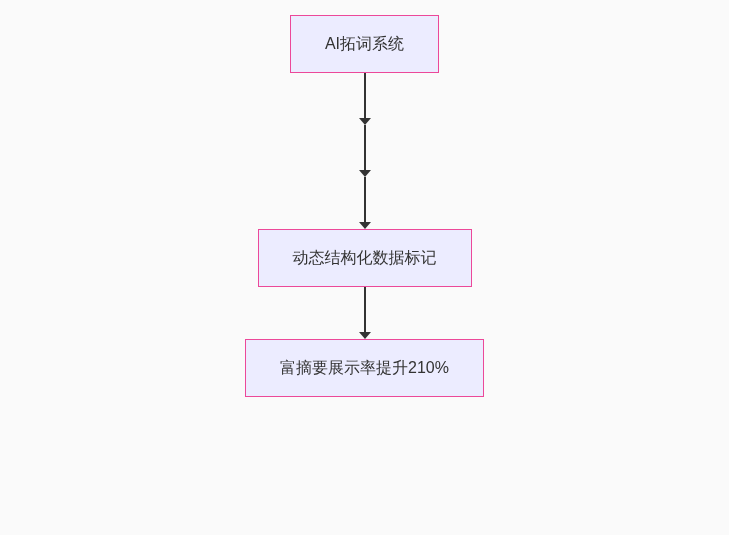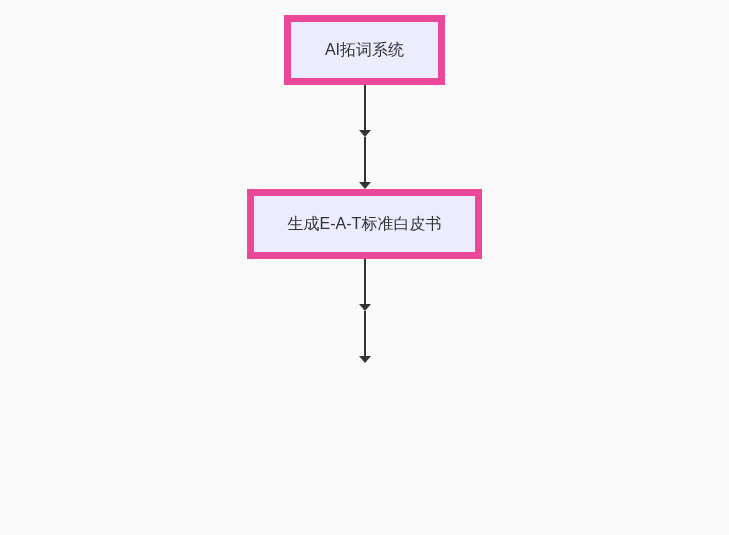--- a/index.html
+++ b/index.html
@@ -17,21 +17,21 @@
     width: 729px;
     height: 535px;
     display: flex;
     flex-direction: column;
     align-items: center;
     padding-top: 15px;
     box-sizing: border-box;
   }
   .node {
     background: #ECECFF;
-    border: 7px solid #ec4899;
+    border: 1px solid #ec4899;
     color: #333333;
     font-size: 16px;
     line-height: 24px;
     padding: 16px 34px;
     text-align: center;
     white-space: nowrap;
     box-sizing: border-box;
   }
   .edge {
     width: 12px;
@@ -66,27 +66,28 @@
     <div class="line"></div>
     <div class="arrowhead"></div>
   </div>
 
 
   <div class="edge">
     <div class="line"></div>
     <div class="arrowhead"></div>
   </div>
 
-  <div class="node">生成E-A-T标准白皮书</div>
 
   <div class="edge">
     <div class="line"></div>
     <div class="arrowhead"></div>
   </div>
 
+  <div class="node">动态结构化数据标记</div>
 
   <div class="edge">
     <div class="line"></div>
     <div class="arrowhead"></div>
   </div>
 
+  <div class="node">富摘要展示率提升210%</div>
 
 </div>
 
 </body></html>

